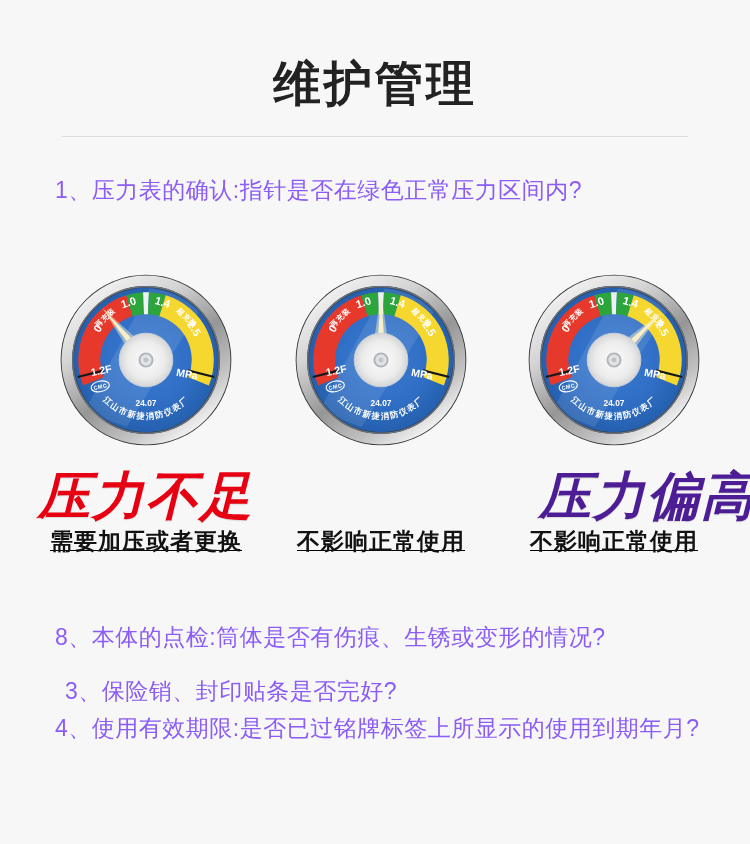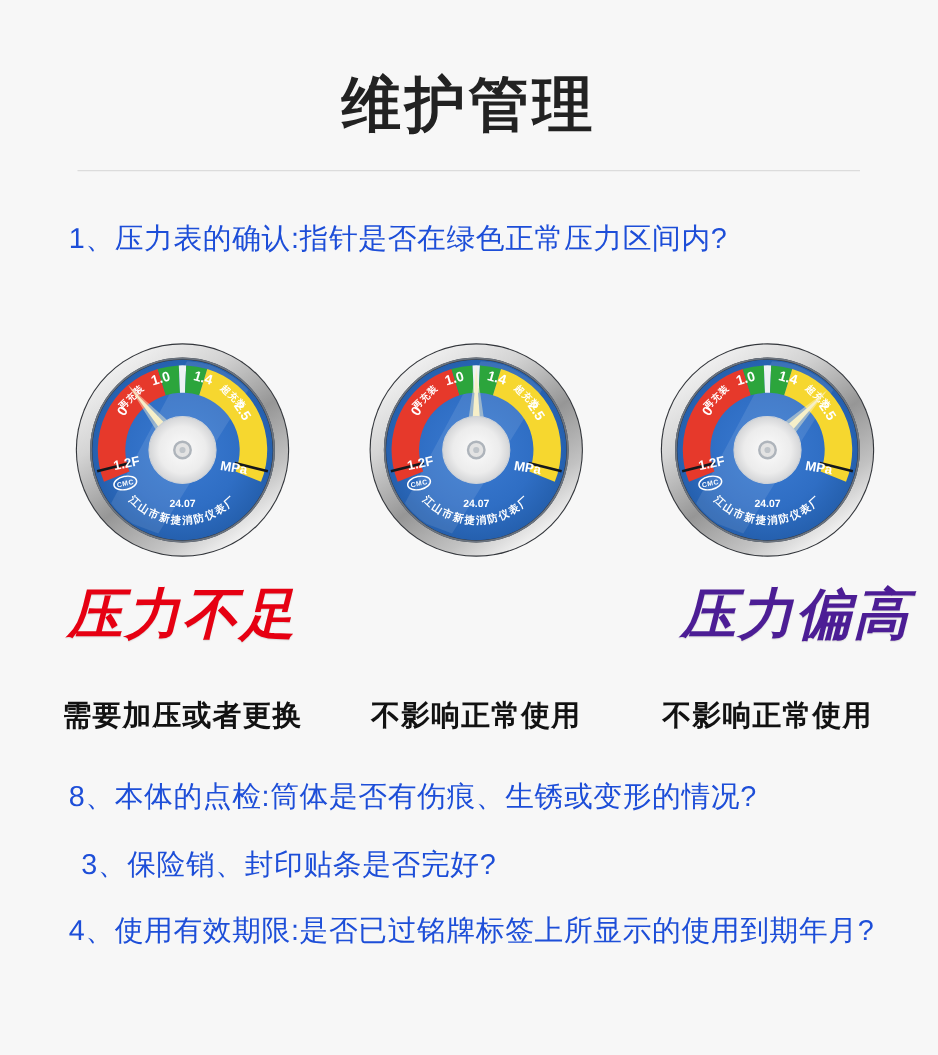--- a/index.html
+++ b/index.html
@@ -12,40 +12,40 @@
   .title{
     position:absolute;top:52px;left:0;width:750px;text-align:center;
     font-size:48px;font-weight:800;color:#222;letter-spacing:3px;margin:0;
   }
   .divider{
     position:absolute;top:136px;left:62px;width:626px;height:0;
     border:none;border-top:1px solid #dcdcdc;margin:0;
   }
   .check-item{
     position:absolute;left:55px;margin:0;
-    font-size:23px;color:#1d4ed8;letter-spacing:.5px;white-space:nowrap;
+    font-size:23px;color:#8b5cf6;letter-spacing:.5px;white-space:nowrap;
   }
   .item-1{top:175px;}
   .item-2{top:622px;}
   .item-3{top:676px;margin-left:10px;}
-  .item-4{top:729px;}
+  .item-4{top:713px;}
   .gauge-host{position:absolute;top:272px;width:176px;height:176px;}
   .gauge-0{left:58px;}
   .gauge-1{left:293px;}
   .gauge-2{left:526px;}
   .status-col{position:absolute;width:240px;text-align:center;}
   .col-0{left:26px;}
   .col-1{left:261px;}
   .col-2{left:494px;}
   .status-row{top:462px;}
   .status-label{
-    font-size:44px;font-weight:900;font-style:italic;letter-spacing:2px;
+    font-size:52px;font-weight:900;font-style:italic;letter-spacing:2px;
     text-shadow:0 1px 1px rgba(0,0,0,.12);white-space:nowrap;
   }
-  .desc-row{top:557px;}
+  .desc-row{top:526px;text-decoration:underline;}
   .status-desc{
     font-size:23px;font-weight:700;color:#121212;letter-spacing:1px;white-space:nowrap;
   }
   svg text{font-family:"Liberation Sans","DejaVu Sans",sans-serif;}
 </style>
 </head>
 <body>
 
 <div class="page">
 

